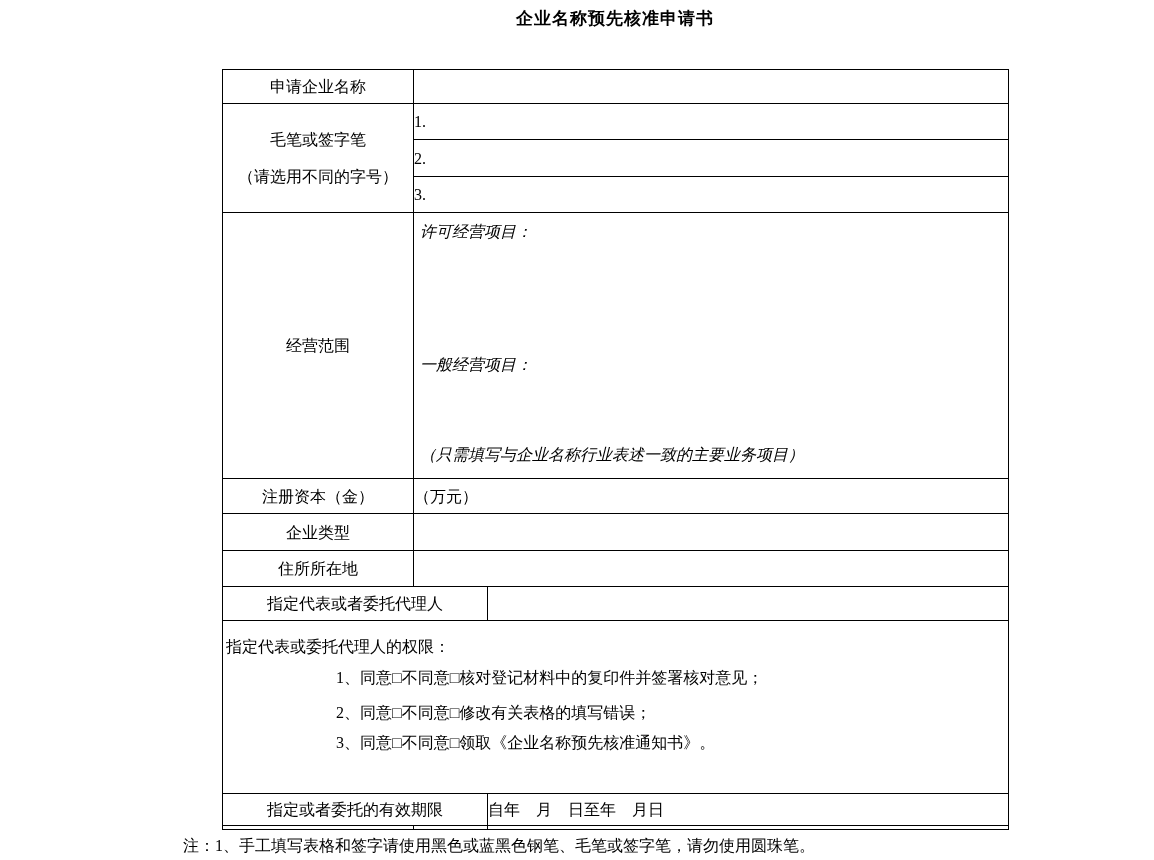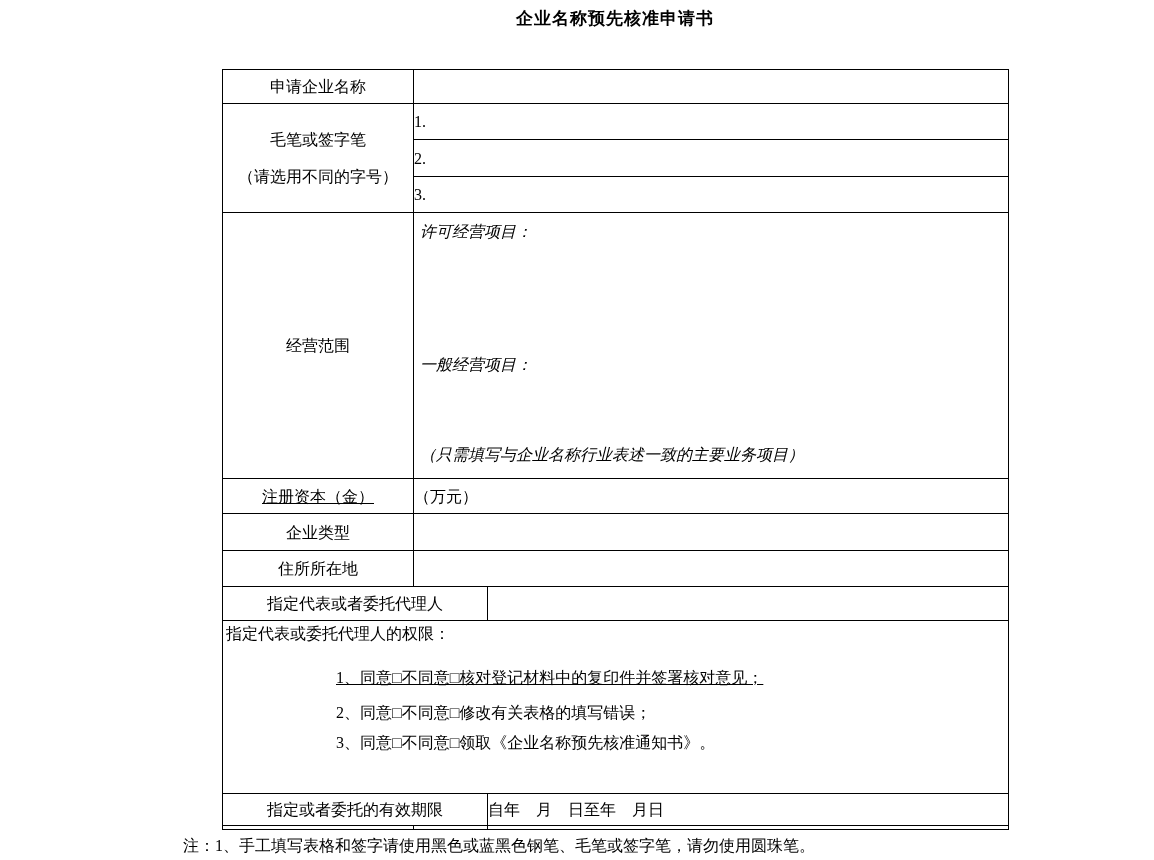--- a/index.html
+++ b/index.html
@@ -38,35 +38,35 @@
     line-height: 19px;
     vertical-align: middle;
     overflow: hidden;
     margin-left: 28px;
   }
   td.label { text-align: center; }
   td.value { text-align: left; padding-left: 6px; }
   .h34  { height: 34px; }
   .h36  { height: 36px; }
   .h37  { height: 37px; }
-  .h35  { height: 35px; text-decoration: underline; }
+  .h35  { height: 35px; }
   .h266 { height: 266px; }
   .h173 { height: 173px; }
   .h32  { height: 32px; }
   .h4   { height: 4px; }
   .alt-label div { line-height: 37px; }
   .rel { position: relative; width: 100%; }
   .scope-box { height: 264px; font-style: italic; }
   .scope-licensed { position: absolute; left: 6px; top: 8px; }
   .scope-general  { position: absolute; left: 6px; top: 141px; }
   .scope-hint     { position: absolute; left: 6px; top: 231px; }
   .capital-cell { text-align: right; padding-right: 6px; }
   .auth-box { height: 171px; }
-  .auth-heading { position: absolute; left: 3px; top: 2px; }
-  .auth-item-1 { position: absolute; left: 113px; top: 46px; text-decoration: underline; }
+  .auth-heading { position: absolute; left: 3px; top: 15px; }
+  .auth-item-1 { position: absolute; left: 113px; top: 46px; }
   .auth-item-2 { position: absolute; left: 113px; top: 81px; }
   .auth-item-3 { position: absolute; left: 113px; top: 111px; }
   .validity-value { padding-left: 10px; }
   .note {
     position: absolute;
     left: 183px;
     top: 836px;
     font-size: 16px;
   }
 </style>

